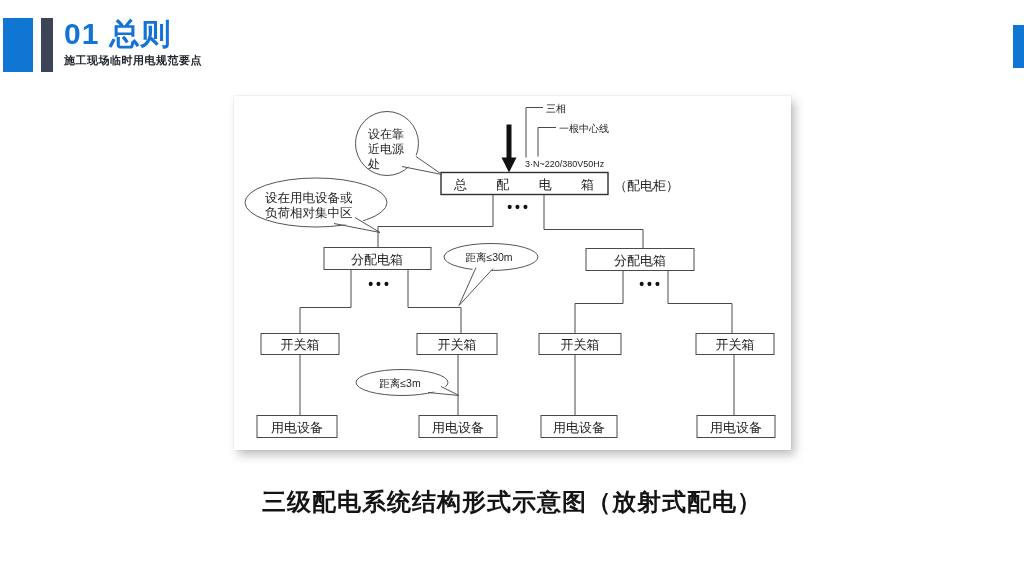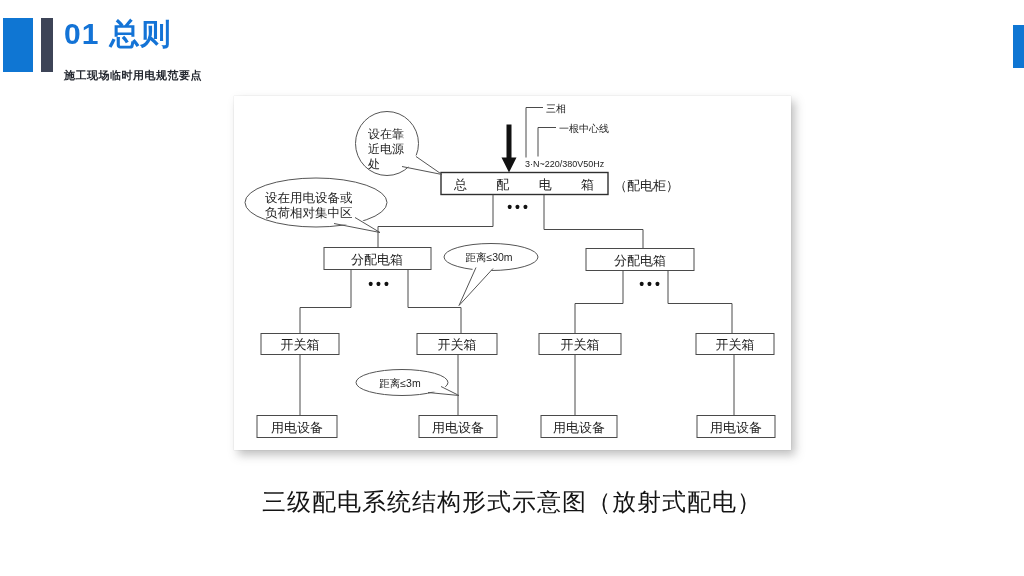--- a/index.html
+++ b/index.html
@@ -16,21 +16,21 @@
     font-family:"Liberation Sans","DejaVu Sans",sans-serif;
     position:relative;
   }
   .slide{position:absolute;inset:0;}
   
   .accent-square{position:absolute;left:3px;top:18px;width:30px;height:54px;background:var(--accent_blue);}
   .accent-bar{position:absolute;left:41px;top:18px;width:12px;height:54px;background:var(--dark_bar);}
   .title-block{position:absolute;left:64px;top:18px;}
   .title{font-size:30px;font-weight:800;color:var(--title_blue);letter-spacing:1px;line-height:32px;white-space:nowrap;}
   .title .num{margin-right:10px;margin-top:41px;}
-  .subtitle{margin-top:18px;font-size:11px;font-weight:700;color:var(--text_dark);letter-spacing:0.5px;white-space:nowrap;}
+  .subtitle{margin-top:3px;font-size:11px;font-weight:700;color:var(--text_dark);letter-spacing:0.5px;white-space:nowrap;}
   .right-accent{position:absolute;right:0;top:25px;width:11px;height:43px;background:var(--accent_blue);}
   
   .panel{
     position:absolute;left:234px;top:96px;width:557px;height:354px;background:#ffffff;
     box-shadow:4px 5px 9px rgba(90,90,90,0.38), 0 0 1px rgba(120,120,120,0.35);
     text-align:center;
   }
   .panel svg{display:block;width:557px;height:354px;}
   svg text{fill:#1d1d1d;}
   .box{fill:#ffffff;stroke:var(--line_gray);stroke-width:1;}
@@ -43,21 +43,21 @@
   .small-label{font-size:10px;}
   .voltage-label{font-size:9px;}
   .note-label{font-size:13px;}
   .bubble-label{font-size:12px;}
   .bubble-label2{font-size:12.5px;}
   .dist-label{font-size:10.5px;}
   .dots{font-size:14px;font-weight:bold;letter-spacing:3px;fill:#111;}
   
   .caption{
     position:absolute;left:0;right:0;top:486px;text-align:center;
-    font-size:24px;font-weight:400;color:var(--caption_black);letter-spacing:1px;
+    font-size:24px;font-weight:700;color:var(--caption_black);letter-spacing:1px;
   }
 </style>
 </head>
 <body>
 
 <div class="slide">
 
   <div class="accent-square"></div>
   <div class="accent-bar"></div>
   <div class="title-block">

